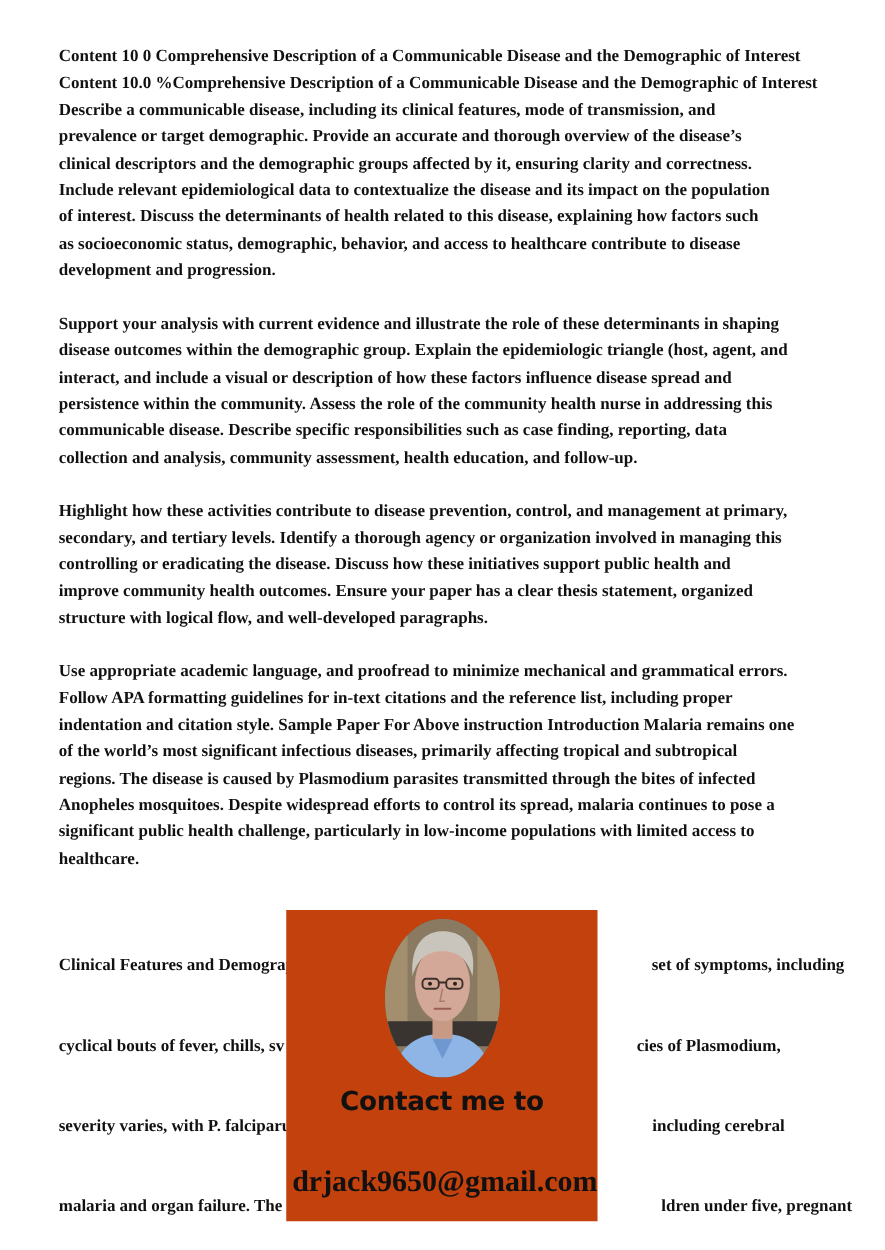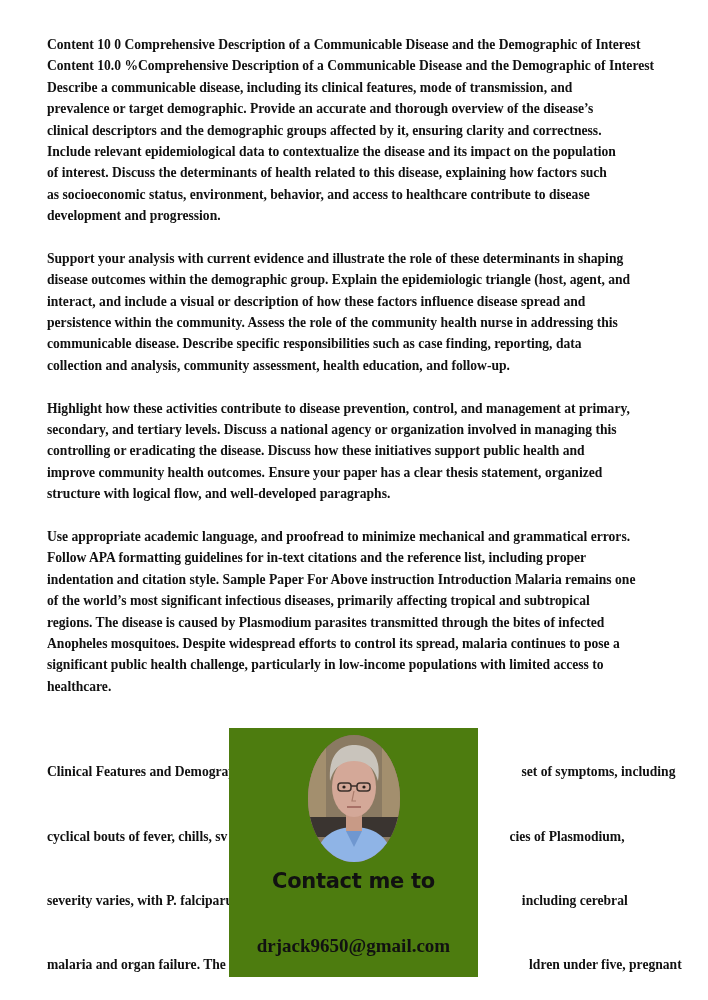--- a/index.html
+++ b/index.html
@@ -31,21 +31,21 @@
     .line {
       display: block;
       height: 21.4px;
     }
     .promo-card {
       position: absolute;
       left: 229px;
       top: 728px;
       width: 249px;
       height: 249px;
-      background: #4d7c0f;
+      background: #c2410c;
       text-decoration: underline;
     }
     .portrait {
       position: absolute;
       left: 79px;
       top: 7px;
       width: 92px;
       height: 127px;
       border-radius: 50%;
       overflow: hidden;
@@ -70,54 +70,54 @@
       letter-spacing: -0.3px;
     }
     .promo-headline .hl {
       display: block;
     }
     .promo-email {
       position: absolute;
       left: 0;
       top: 205px;
       width: 100%;
-      text-align: center;
+      text-align: right;
       font-family: "Liberation Serif", serif;
       font-weight: bold;
-      font-size: 19px;
+      font-size: 24px;
       line-height: 26px;
       color: #111111;
     }
   </style>
 </head>
 <body>
 
 <div class="page">
   <p class="para">
     <span class="line">Content 10 0 Comprehensive Description of a Communicable Disease and the Demographic of Interest</span>
     <span class="line">Content 10.0 %Comprehensive Description of a Communicable Disease and the Demographic of Interest</span>
     <span class="line">Describe a communicable disease, including its clinical features, mode of transmission, and</span>
     <span class="line">prevalence or target demographic. Provide an accurate and thorough overview of the disease’s</span>
     <span class="line">clinical descriptors and the demographic groups affected by it, ensuring clarity and correctness.</span>
     <span class="line">Include relevant epidemiological data to contextualize the disease and its impact on the population</span>
     <span class="line">of interest. Discuss the determinants of health related to this disease, explaining how factors such</span>
-    <span class="line">as socioeconomic status, environment, behavior, and access to healthcare contribute to disease</span>
+    <span class="line">as socioeconomic status, demographic, behavior, and access to healthcare contribute to disease</span>
     <span class="line">development and progression.</span>
   </p>
   <p class="para">
     <span class="line">Support your analysis with current evidence and illustrate the role of these determinants in shaping</span>
     <span class="line">disease outcomes within the demographic group. Explain the epidemiologic triangle (host, agent, and</span>
     <span class="line">interact, and include a visual or description of how these factors influence disease spread and</span>
     <span class="line">persistence within the community. Assess the role of the community health nurse in addressing this</span>
     <span class="line">communicable disease. Describe specific responsibilities such as case finding, reporting, data</span>
     <span class="line">collection and analysis, community assessment, health education, and follow-up.</span>
   </p>
   <p class="para">
     <span class="line">Highlight how these activities contribute to disease prevention, control, and management at primary,</span>
-    <span class="line">secondary, and tertiary levels. Discuss a national agency or organization involved in managing this</span>
+    <span class="line">secondary, and tertiary levels. Identify a thorough agency or organization involved in managing this</span>
     <span class="line">controlling or eradicating the disease. Discuss how these initiatives support public health and</span>
     <span class="line">improve community health outcomes. Ensure your paper has a clear thesis statement, organized</span>
     <span class="line">structure with logical flow, and well-developed paragraphs.</span>
   </p>
   <p class="para">
     <span class="line">Use appropriate academic language, and proofread to minimize mechanical and grammatical errors.</span>
     <span class="line">Follow APA formatting guidelines for in-text citations and the reference list, including proper</span>
     <span class="line">indentation and citation style. Sample Paper For Above instruction Introduction Malaria remains one</span>
     <span class="line">of the world’s most significant infectious diseases, primarily affecting tropical and subtropical</span>
     <span class="line">regions. The disease is caused by Plasmodium parasites transmitted through the bites of infected</span>

